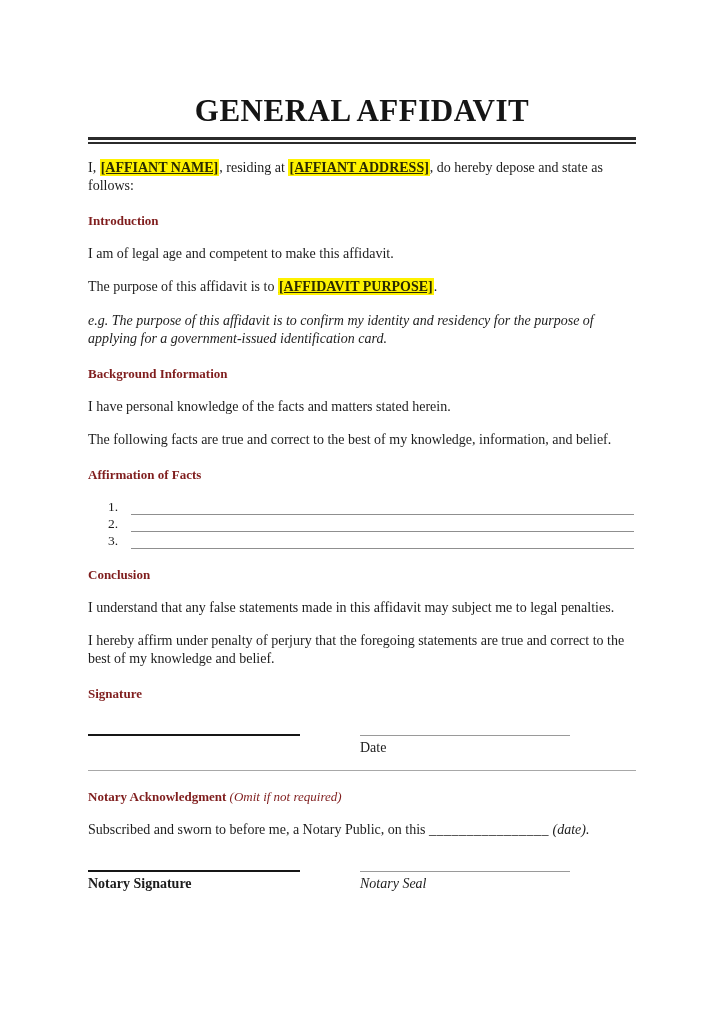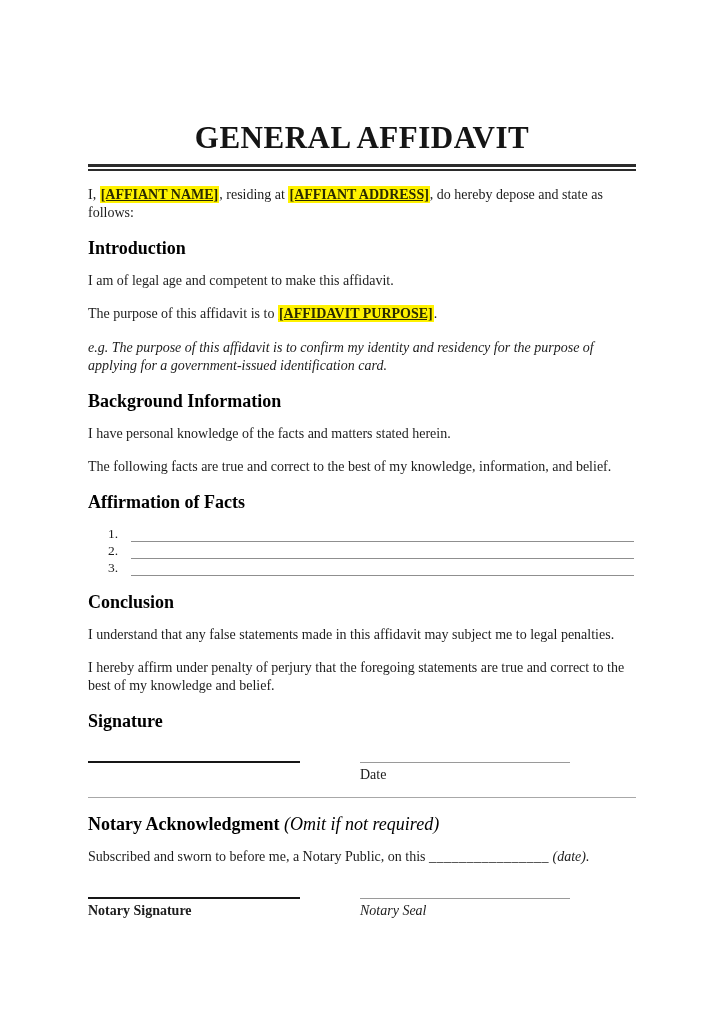--- a/index.html
+++ b/index.html
@@ -5,34 +5,34 @@
   :root { --highlight:#fff200; --ink:#1c1c1c; }
   * { box-sizing:border-box; margin:0; padding:0; }
   html,body { background:#ffffff; }
   body {
     width:720px; height:1018px;
     font-family:"Liberation Serif","DejaVu Serif",serif;
     color:var(--ink);
     overflow:hidden;
   }
   .page { width:720px; height:1018px; background:#fff; }
-  .content { width:548px; margin-left:88px; padding-top:120px; }
+  .content { width:548px; margin-left:88px; padding-top:48px;margin-top:45px; }
 
   h1.title {
     font-size:31px; font-weight:bold; text-align:center;
     letter-spacing:0.5px; color:#151515;
   }
   .double-rule {
     margin-top:8px; height:7px; width:100%;
     border-top:3px solid #2b2b2b; border-bottom:2px solid #2b2b2b;
   }
 
   p, h2 { font-size:14px; line-height:18px; }
   p { margin-top:15px; }
-  h2 { margin-top:17px; font-size:18px; font-weight:bold; color:#000000; }
+  h2 { margin-top:17px; font-size:13px; font-weight:bold; color:#7f1d1d; }
   .italic { font-style:italic; }
   .example { font-style:italic; margin-top:16px; }
   mark {
     background:var(--highlight); color:#2a2a00;
     font-weight:bold; padding:1px 1px;text-decoration:underline;
   }
 
   .facts-list { margin-top:14px; }
   .fact-row { display:flex; align-items:flex-end; height:17px; }
   .fact-num { margin-left:20px; width:15px; font-size:13.5px; line-height:16px; flex:none; }

